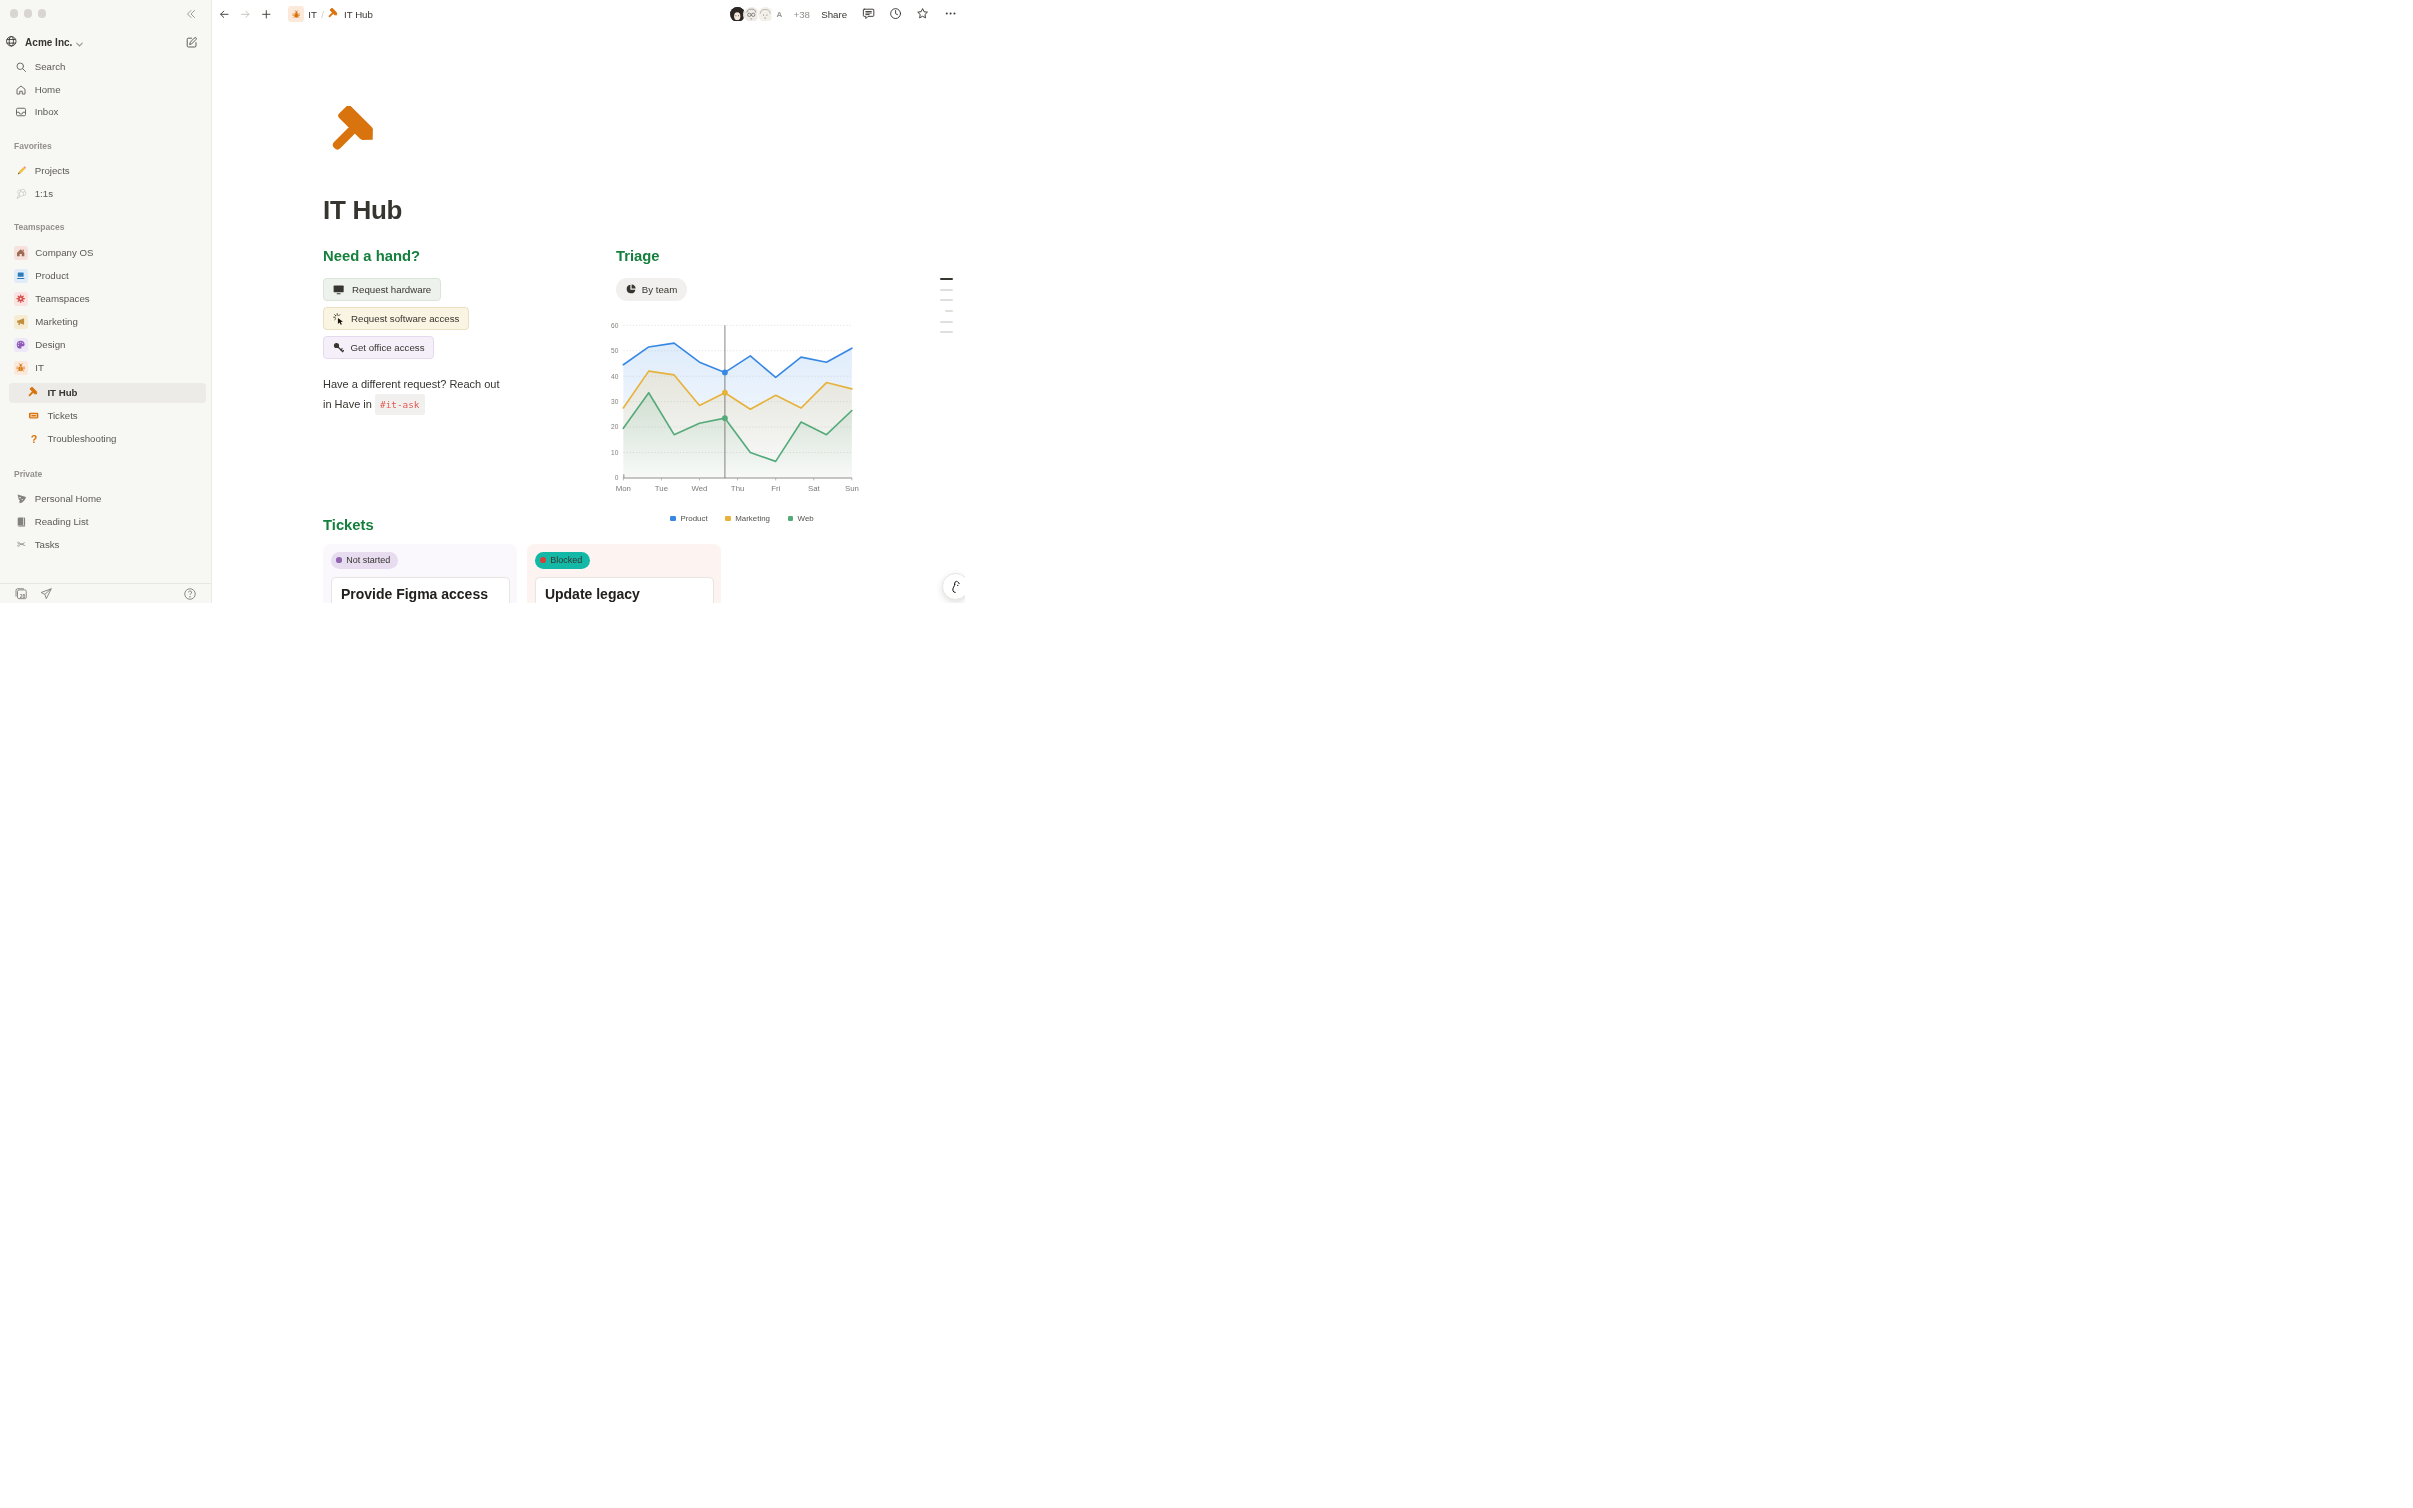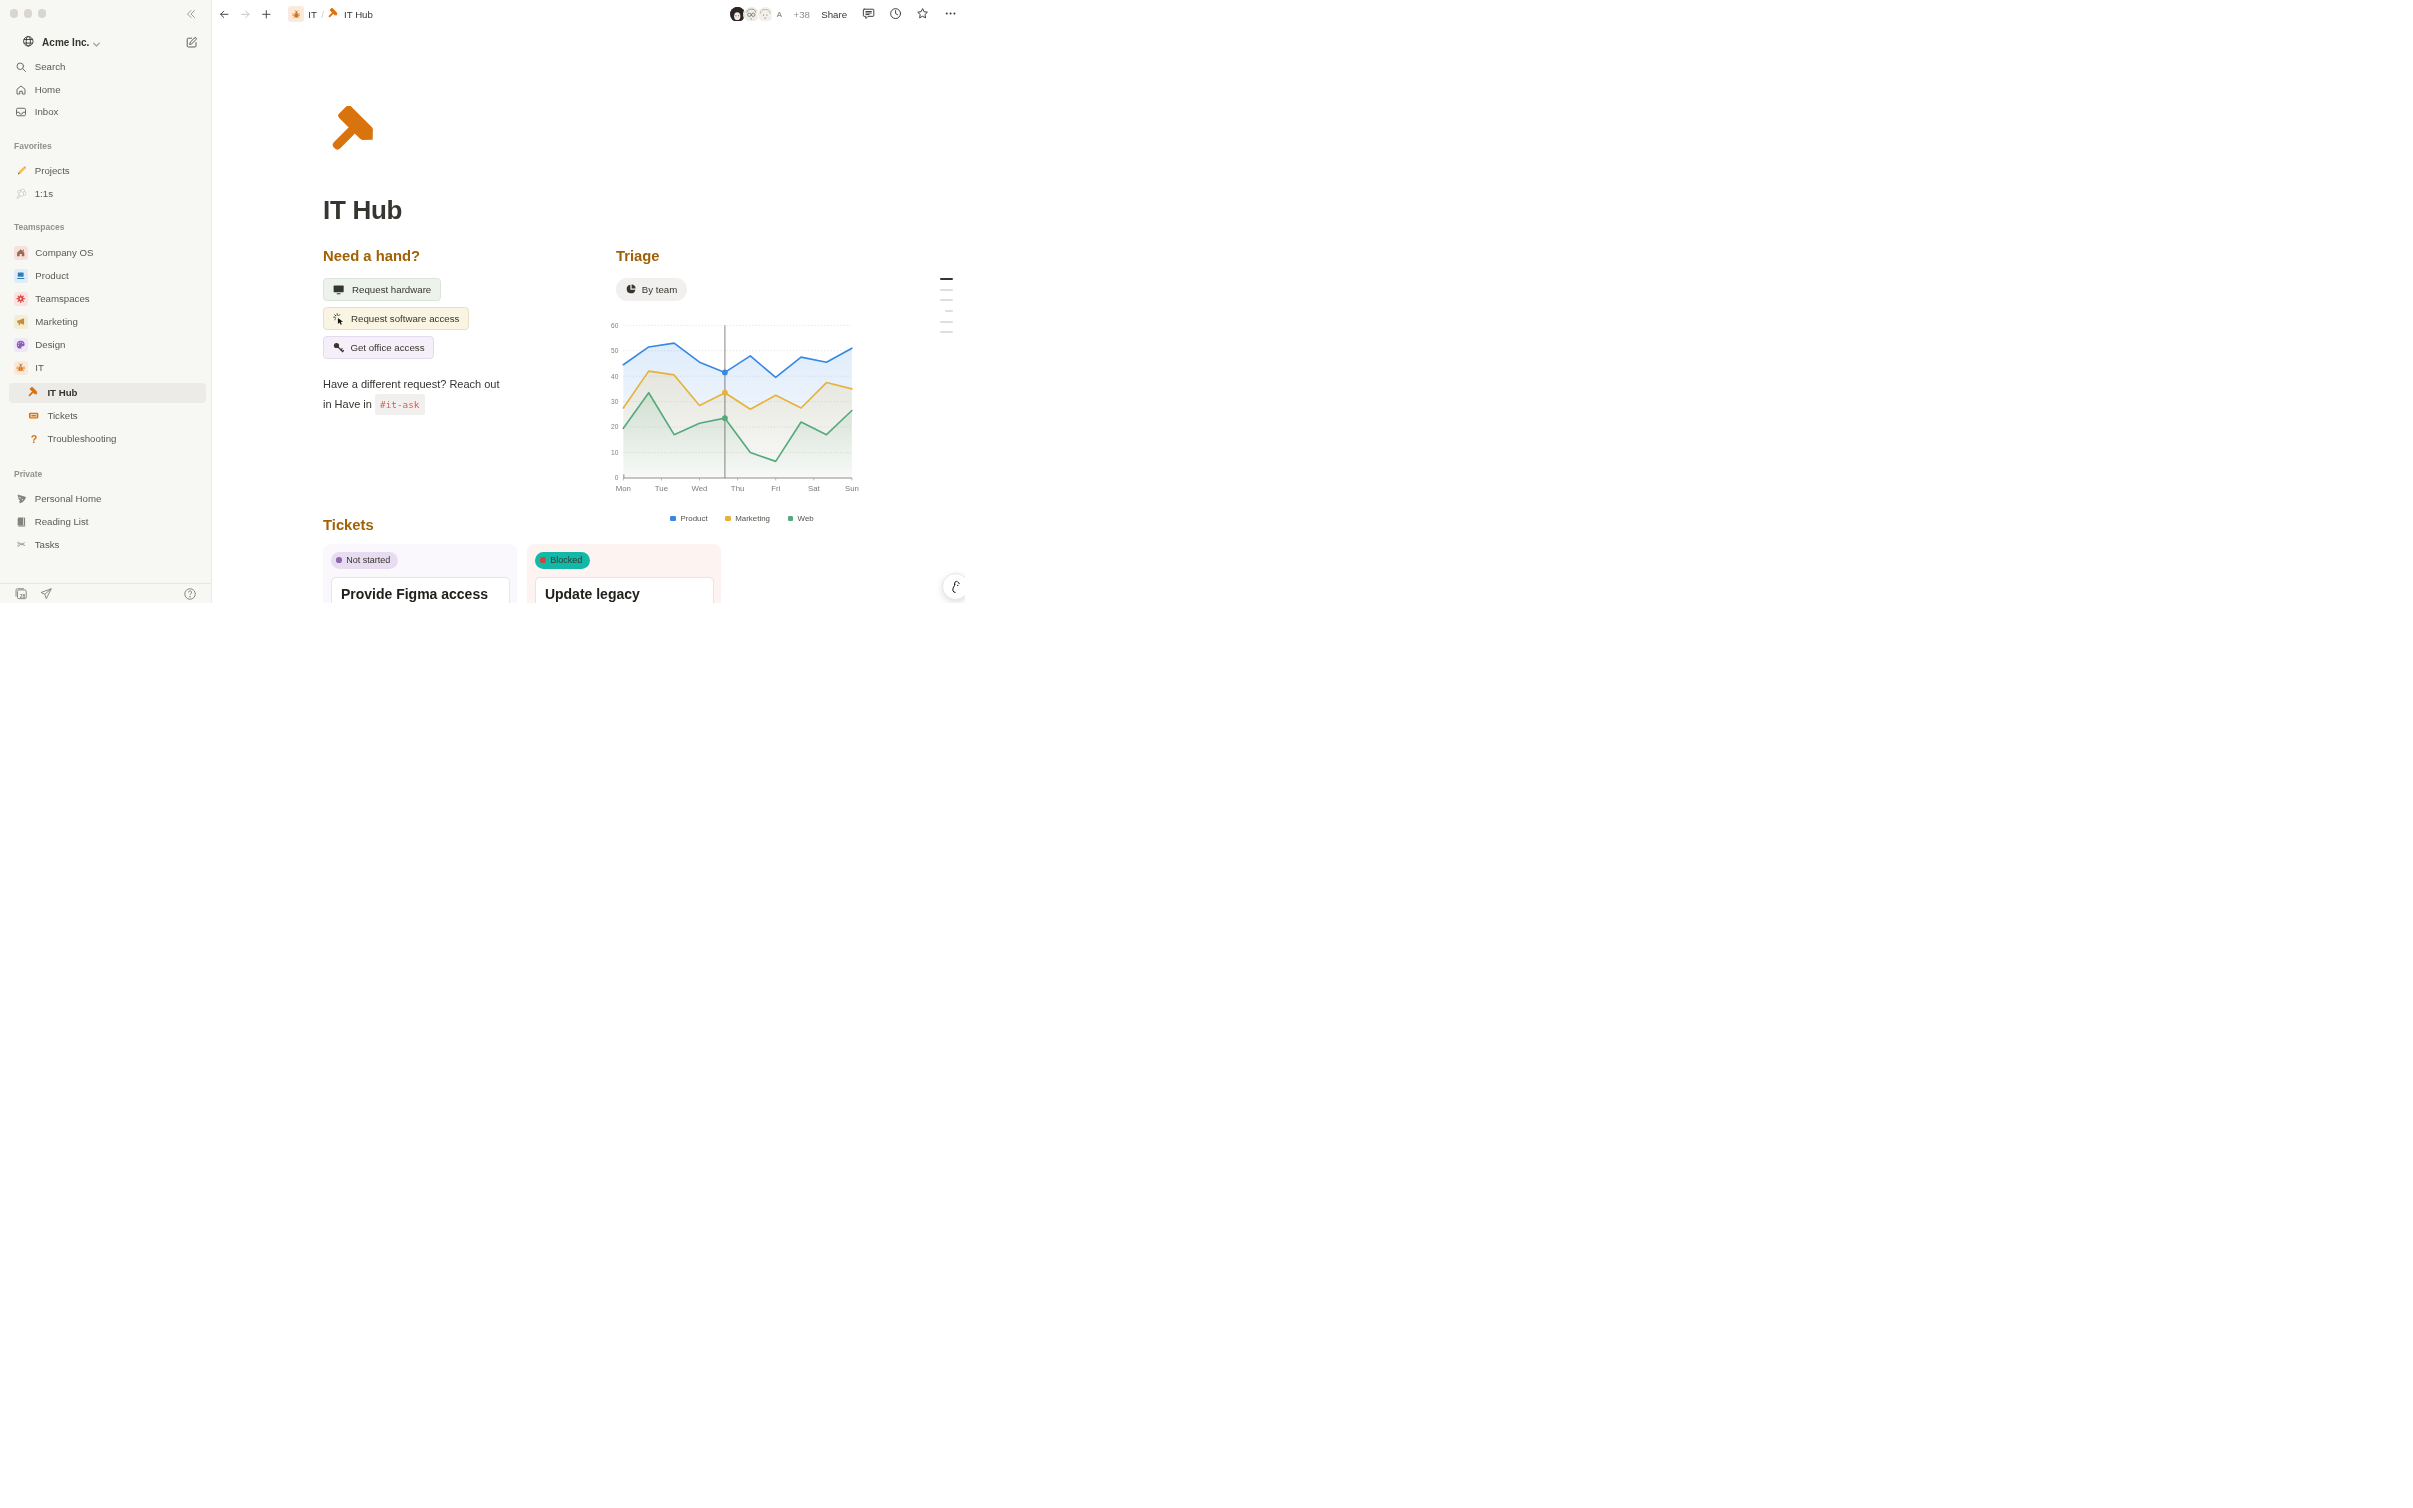--- a/index.html
+++ b/index.html
@@ -4,21 +4,21 @@
 <style>
   * { margin:0; padding:0; box-sizing:border-box; }
   html,body { width:965px; height:603px; overflow:hidden; }
   body { font-family:"Liberation Sans", sans-serif; background:#fff; color:#37352f; position:relative; display:flex; }
 
   
   .sidebar { position:relative; width:212px; height:603px; background:#f7f7f4; border-right:0.6px solid #ebeae6; flex:none; font-size:9.7px; }
   .traffic { position:absolute; top:9.4px; left:10px; display:flex; gap:5.7px; }
   .traffic span { width:8.2px; height:8.2px; border-radius:50%; background:#d9d5d0; display:block; }
   .collapse { position:absolute; top:7.5px; left:185px; color:#9d9b96; }
-  .ws-row { position:absolute; top:33px; left:17px; right:7.5px; height:19px; display:flex; align-items:center; border-radius:3.8px; }
+  .ws-row { position:absolute; top:33px; left:0; right:7.5px; height:19px; display:flex; align-items:center; border-radius:3.8px; }
   .ws-row .globe { margin-left:5px; }
   .ws-name { margin-left:7.5px; font-size:10px; font-weight:700; color:#37352f; }
   .ws-chev { margin-left:3.8px; margin-top:1.9px; }
   .ws-edit { position:absolute; right:5px; top:2.5px; }
   .srow { position:absolute; left:8.8px; right:5px; height:19.5px; display:flex; align-items:center; color:#5b5954; font-weight:500; }
   .srow .ic { width:12.6px; margin-left:6.3px; display:flex; justify-content:center; flex:none; }
   .srow .lbl { margin-left:7px; white-space:nowrap; }
   .srow.active { background:#ecebe8; border-radius:3.8px; }
   .srow.active .lbl { color:#37352f; font-weight:700; }
   .chip { width:14.5px; height:14.5px; border-radius:3.1px; margin-left:5px; display:flex; align-items:center; justify-content:center; flex:none; }
@@ -39,21 +39,21 @@
   .avatars .av { width:17px; height:17px; border-radius:50%; border:1.3px solid #fff; margin-left:-3.1px; overflow:hidden; flex:none; }
   .avatars .av:first-child { margin-left:0; }
   .av-initial { background:#fff; border:1.3px solid #e2e0dc; color:#9b9a97; font-size:7.9px; font-weight:600; display:flex; align-items:center; justify-content:center; }
   .extra-count { color:#8f8d89; font-size:9.7px; margin:0 11.3px 0 5.7px; }
   .share { font-size:9.7px; font-weight:500; color:#37352f; margin-right:15px; }
   .tb-ic { margin-right:14px; display:flex; }
   .tb-ic.last { margin-right:0; }
 
   .page-icon { position:absolute; left:118px; top:106px; }
   .page-title { position:absolute; left:111px; top:195px; font-size:26px; font-weight:700; letter-spacing:-0.3px; color:#37352f; }
-  .h2 { position:absolute; font-size:14.8px; font-weight:700; color:#a16207; }
+  .h2 { position:absolute; font-size:14.8px; font-weight:700; color:#15803d; }
 
   .btn { position:absolute; left:111px; height:23px; display:flex; align-items:center; gap:6.3px; padding:0 8.8px; border-radius:3.8px; font-size:9.7px; font-weight:500; color:#37352f; border:0.6px solid; cursor:pointer; }
   .btn .bic { display:flex; flex:none; }
   .btn-hardware { top:278px; background:#edf2ec; border-color:#dbe4d9;gap:8px; }
   .btn-software { top:307px; background:#faf4e2; border-color:#eadfc2; }
   .btn-office   { top:336px; background:#f5effa; border-color:#e4d9ef; }
 
   .note { position:absolute; left:111px; top:375px; width:226px; font-size:11px; line-height:19px; color:#37352f; }
   .code-chip { display:inline-block; background:#f1f0ee; border-radius:2.5px; padding:0.6px 5px 1.3px; font-family:"DejaVu Sans Mono", monospace; font-size:9.4px; color:#e05a52; }
 

